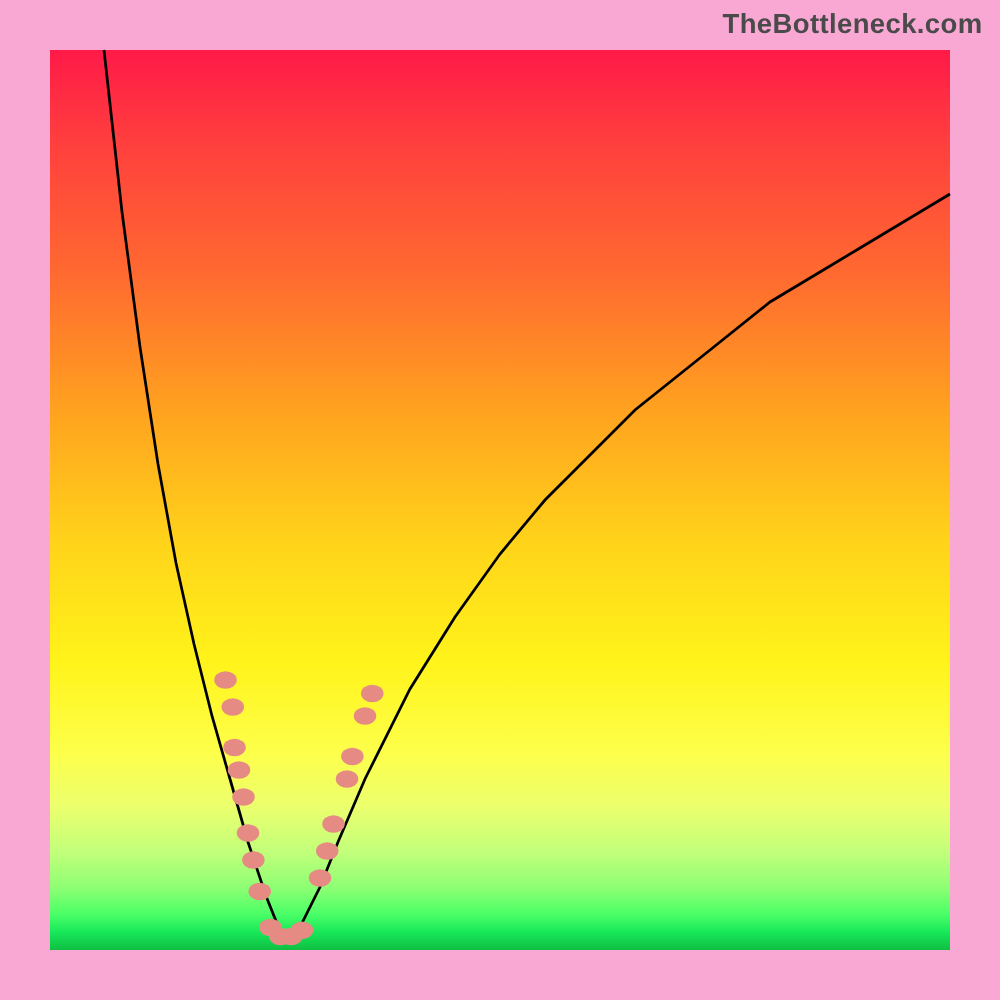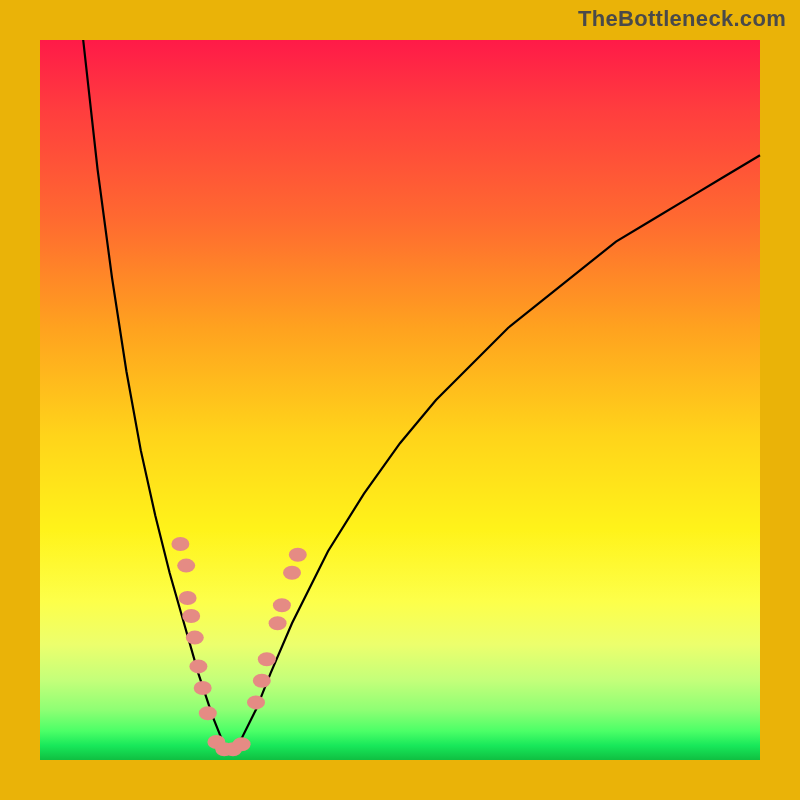--- a/index.html
+++ b/index.html
@@ -8,21 +8,21 @@
     width: 800px;
     height: 800px;
     overflow: hidden;
     background: #000;
     font-family: Arial, Helvetica, sans-serif;
   }
   .stage {
     position: relative;
     width: 800px;
     height: 800px;
-    background: #eab308;
+    background: #f9a8d4;
   }
   .plot-area {
     position: absolute;
     left: 40px;
     top: 40px;
     width: 720px;
     height: 720px;
     background: linear-gradient(to bottom,
       #ff1a48 0%,
       #ff3e3e 10%,

